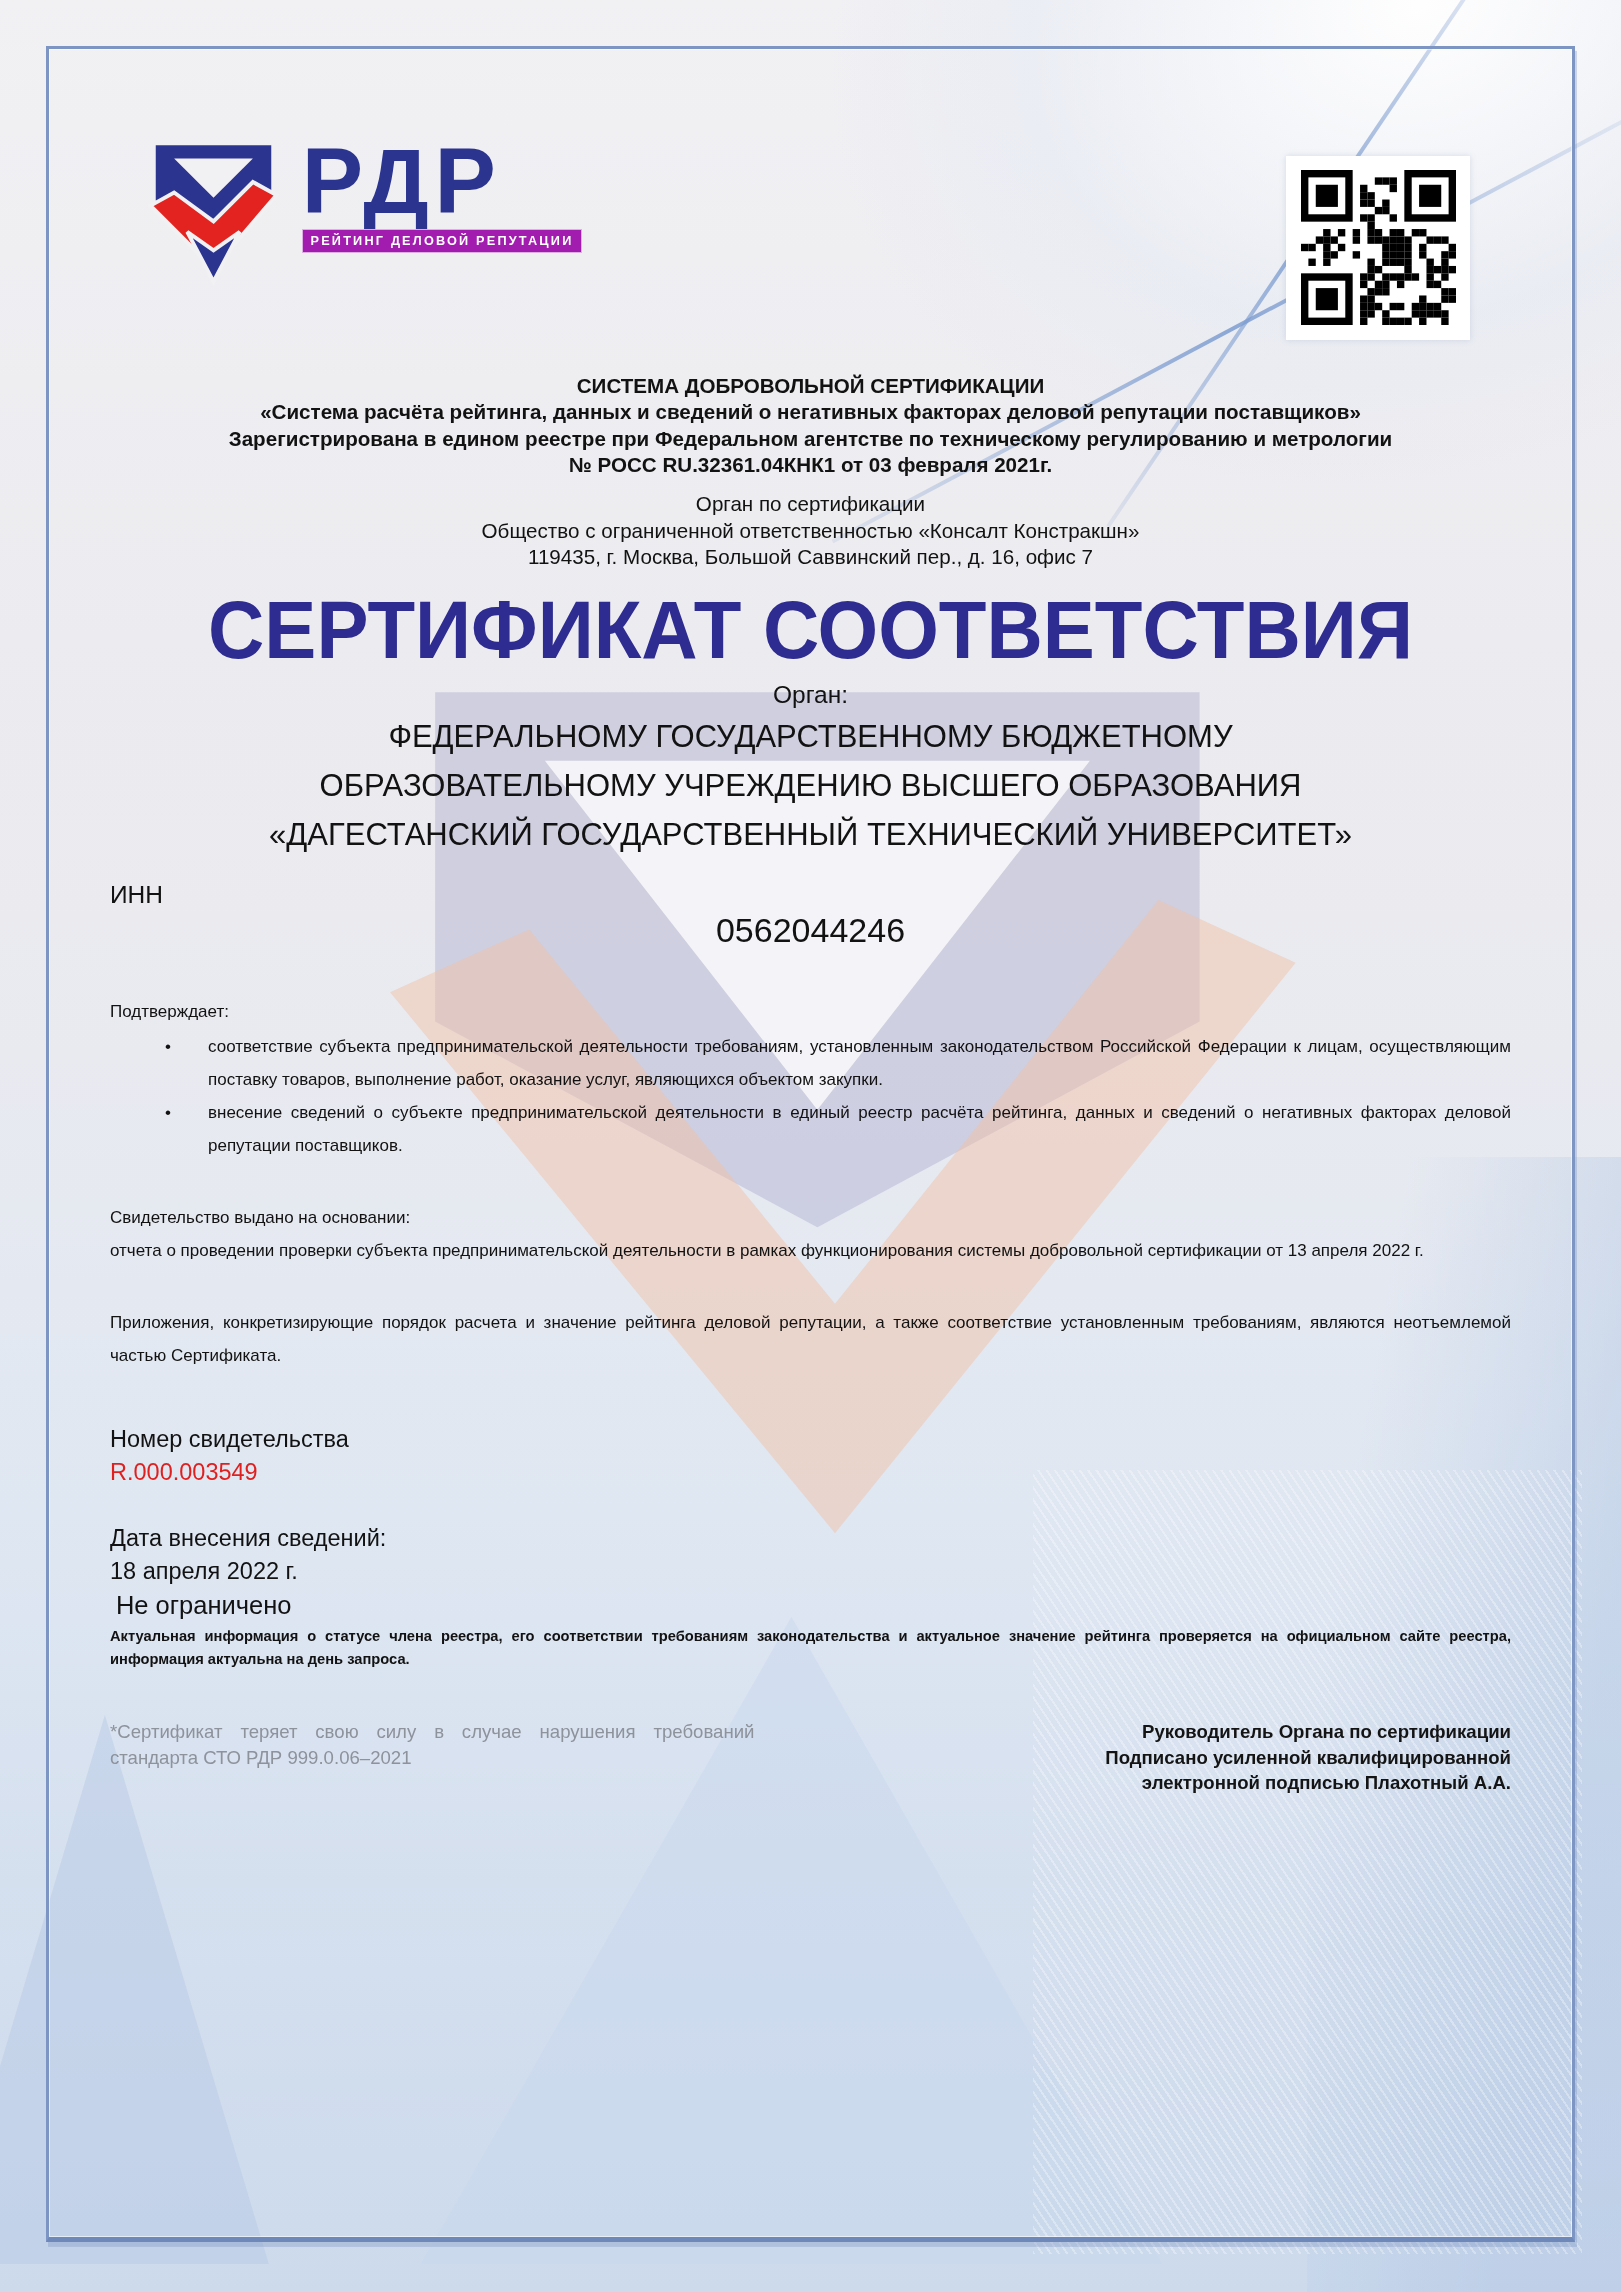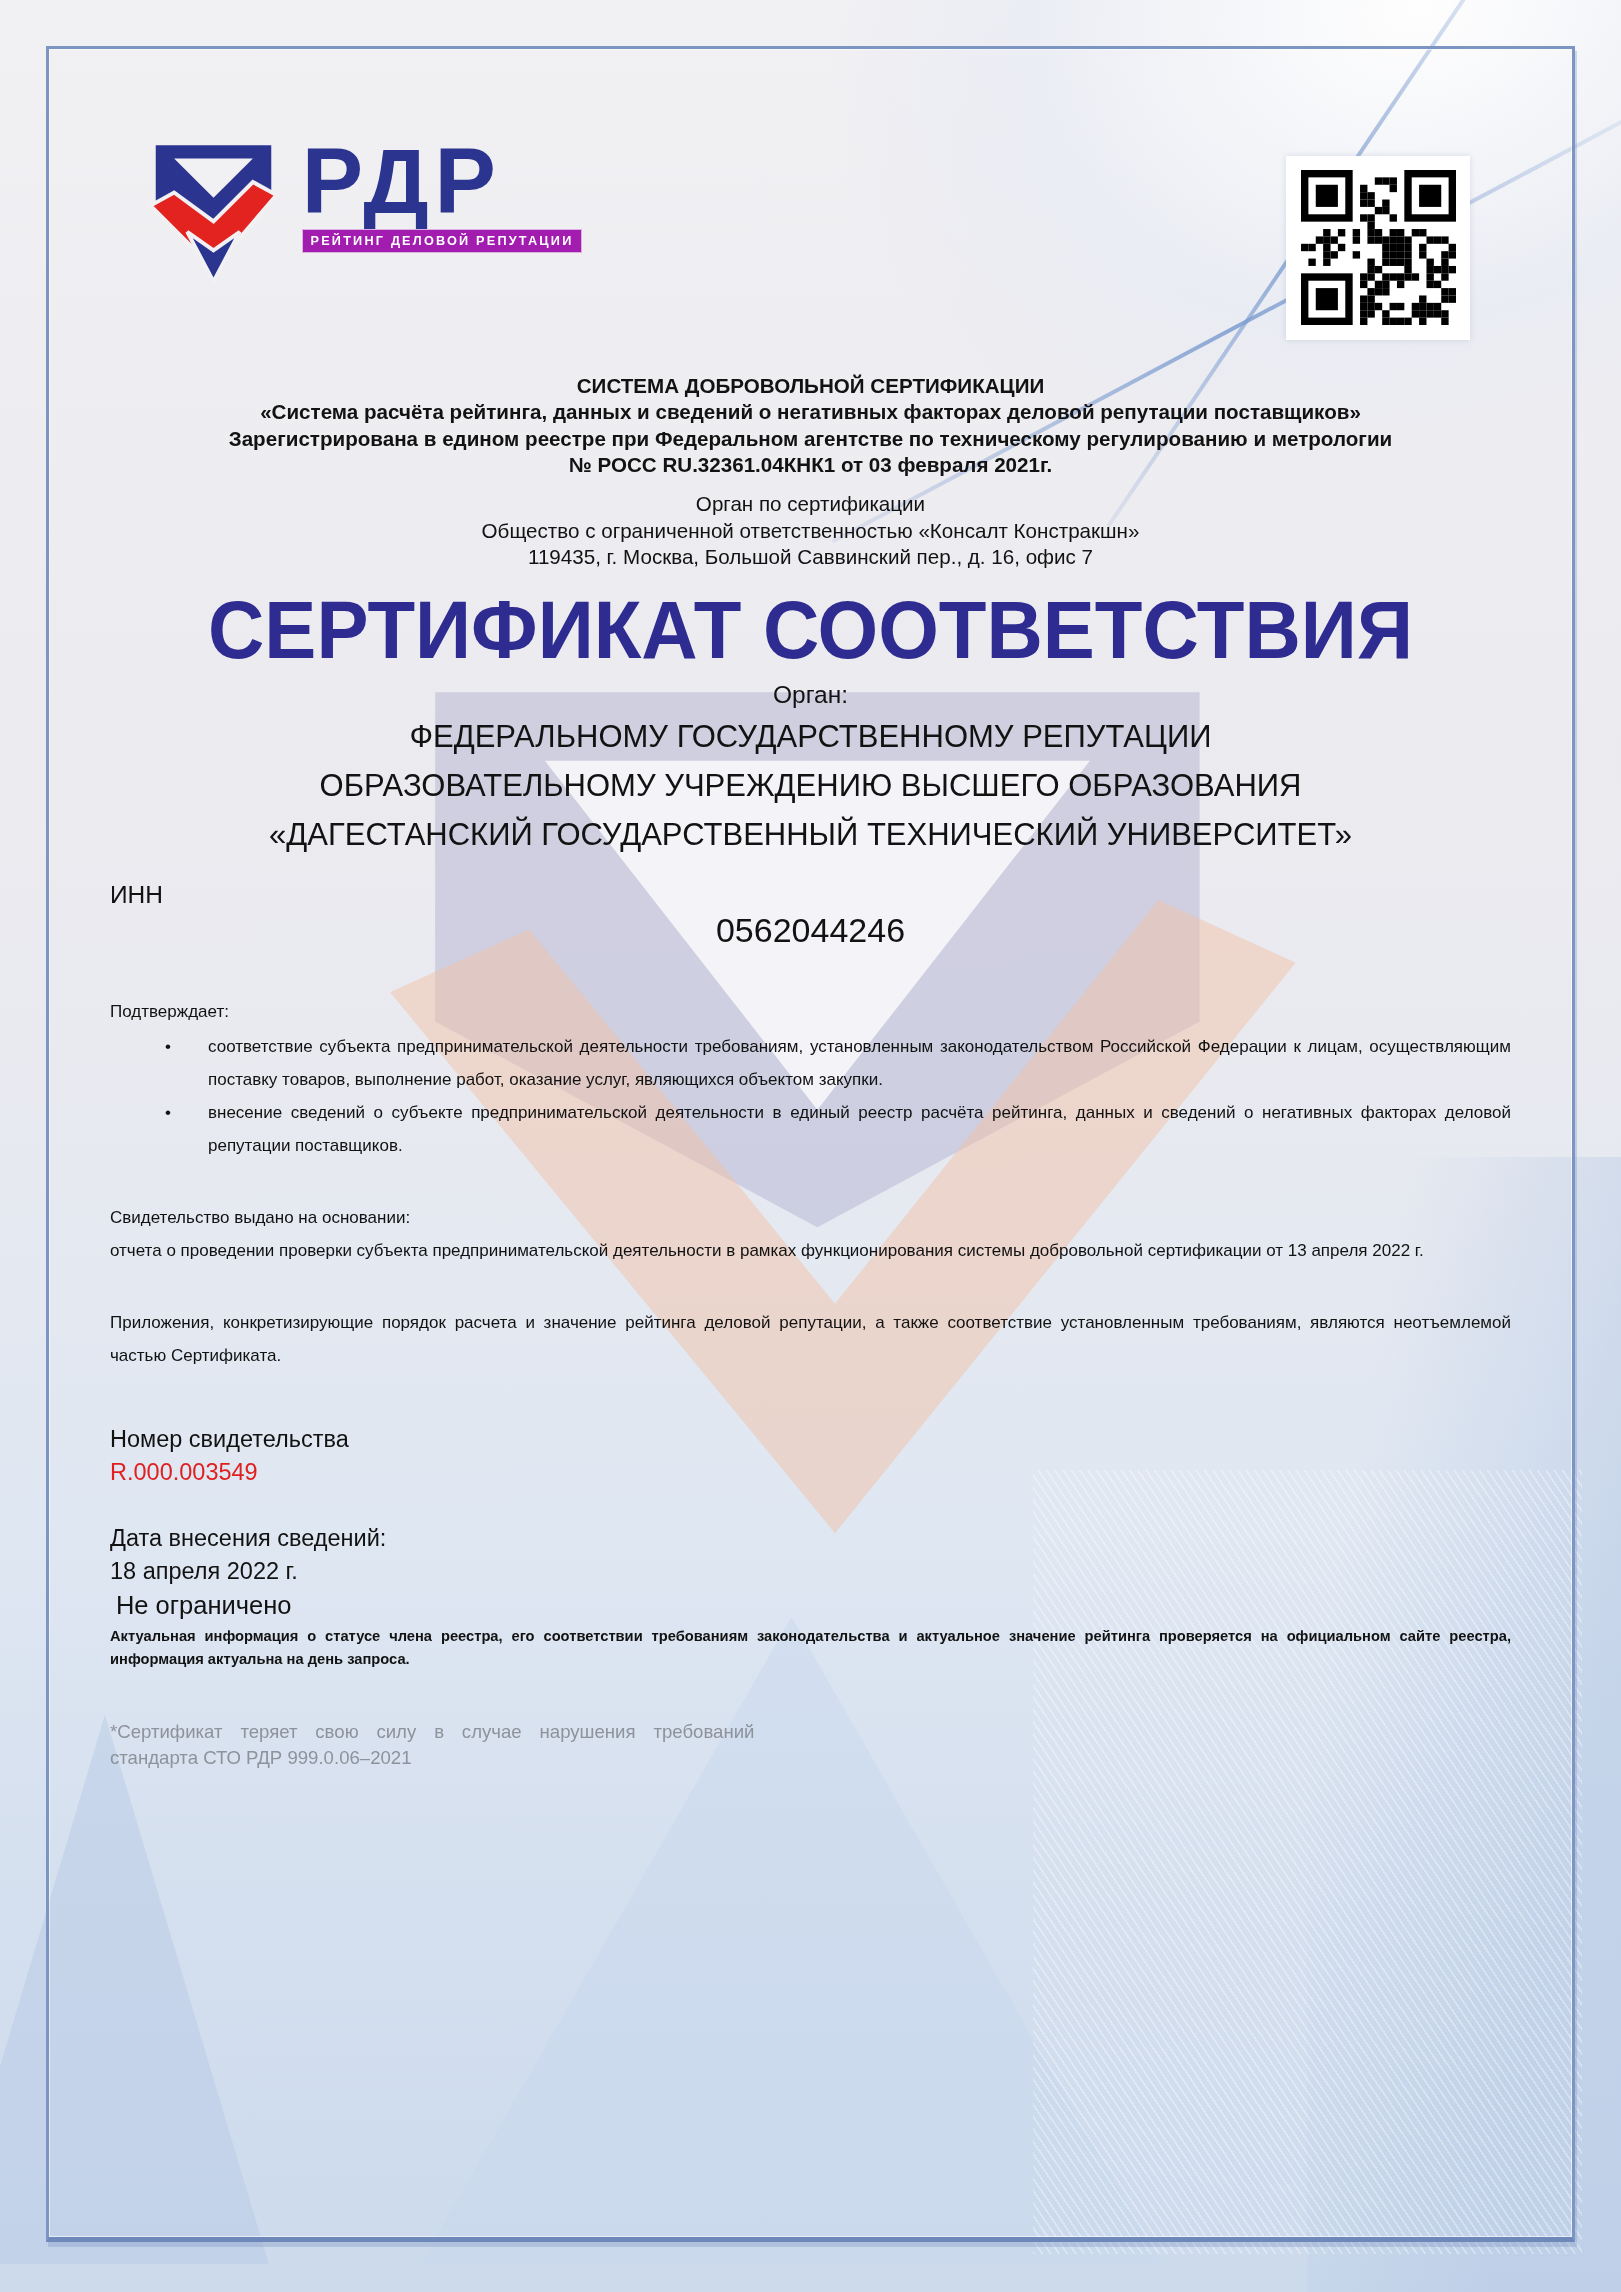--- a/index.html
+++ b/index.html
@@ -258,21 +258,21 @@
     <div>Орган по сертификации</div>
     <div>Общество с ограниченной ответственностью «Консалт Констракшн»</div>
     <div>119435, г. Москва, Большой Саввинский пер., д. 16, офис 7</div>
   </div>
 
   <div class="cert-title">СЕРТИФИКАТ СООТВЕТСТВИЯ</div>
 
   <div class="issued">Орган:</div>
 
   <div class="recipient">
-    <div>ФЕДЕРАЛЬНОМУ ГОСУДАРСТВЕННОМУ РЕПУТАЦИИ</div>
+    <div>ФЕДЕРАЛЬНОМУ ГОСУДАРСТВЕННОМУ БЮДЖЕТНОМУ</div>
     <div>ОБРАЗОВАТЕЛЬНОМУ УЧРЕЖДЕНИЮ ВЫСШЕГО ОБРАЗОВАНИЯ</div>
     <div>«ДАГЕСТАНСКИЙ ГОСУДАРСТВЕННЫЙ ТЕХНИЧЕСКИЙ УНИВЕРСИТЕТ»</div>
   </div>
 
   <div class="inn-label">ИНН</div>
   <div class="inn-value">0562044246</div>
 
   <div class="body-text confirms-title">Подтверждает:</div>
   <ul class="bullets body-text">
     <li>соответствие субъекта предпринимательской деятельности требованиям, установленным законодательством Российской Федерации к лицам, осуществляющим поставку товаров, выполнение работ, оказание услуг, являющихся объектом закупки.</li>
@@ -289,16 +289,21 @@
 
   <div class="date-label">Дата внесения сведений:</div>
   <div class="date-value">18 апреля 2022 г.</div>
 
   <div class="valid-value">Не ограничено</div>
 
   <div class="small-note">Актуальная информация о статусе члена реестра, его соответствии требованиям законодательства и актуальное значение рейтинга проверяется на официальном сайте реестра, информация актуальна на день запроса.</div>
 
   <div class="footer-row">
     <div class="footer-left">*Сертификат теряет свою силу в случае нарушения требований стандарта СТО РДР 999.0.06–2021</div>
+    <div class="footer-right">
+      <div>Руководитель Органа по сертификации</div>
+      <div>Подписано усиленной квалифицированной</div>
+      <div>электронной подписью Плахотный А.А.</div>
+    </div>
   </div>
 
 </div>
 
 
 </body></html>

